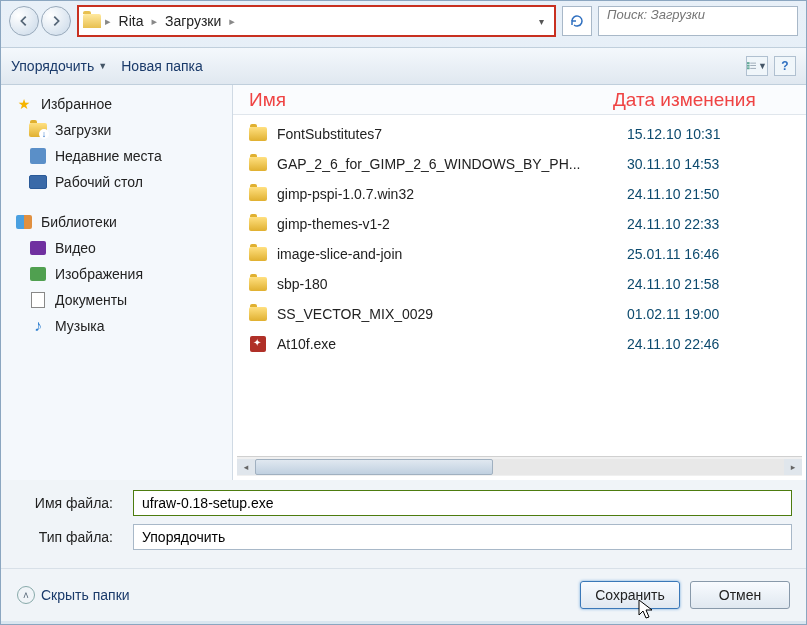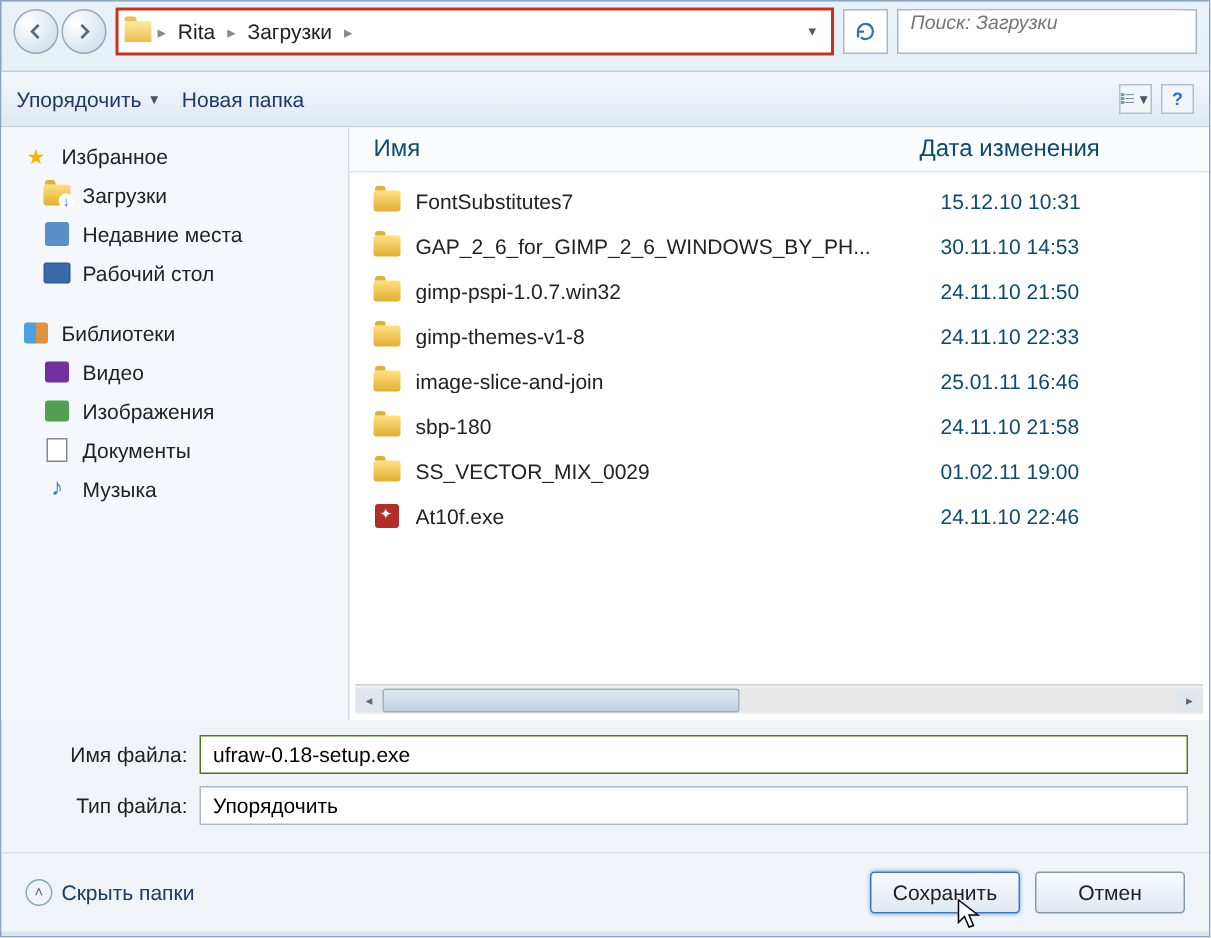--- a/index.html
+++ b/index.html
@@ -38,35 +38,35 @@
   .ico-desktop { width: 18px; height: 14px; background: #3a6aa8; border-radius: 2px; border: 1px solid #2a5a98; }
   .ico-lib { width: 16px; height: 14px; background: linear-gradient(90deg, #4aa0e0 50%, #e09040 50%); border-radius: 2px; }
   .ico-video { width: 16px; height: 14px; background: #7030a0; border-radius: 2px; }
   .ico-doc { width: 14px; height: 16px; background: #fff; border: 1px solid #888; position: relative; }
   .ico-img { width: 16px; height: 14px; background: #50a050; border-radius: 2px; }
   .ico-music { color: #3080d0; font-size: 16px; }
   .ico-exe { width: 16px; height: 16px; background: #b03028; border-radius: 2px; position: relative; }
   .ico-exe::after { content: '✦'; color: #fff; font-size: 10px; position: absolute; top: 1px; left: 3px; }
   .filearea { flex: 1; display: flex; flex-direction: column; }
   .colheads { display: flex; border-bottom: 1px solid #e0e6ec; background: #fafcfe; height: 30px; align-items: center; padding-left: 10px; }
-  .colh { font-size: 16px; color: #0c4a6e; }
+  .colh { font-size: 19px; color: #ef4444; }
   .colh.name { width: 370px; padding-left: 6px; }
   .colh.date { flex: 1; }
   .filelist { flex: 1; overflow: hidden; padding-top: 4px; }
   .filerow { display: flex; align-items: center; height: 30px; padding-left: 16px; font-size: 14px; color: #222; }
   .filerow .fico { margin-right: 10px; }
   .filerow .fname { width: 350px; white-space: nowrap; overflow: hidden; text-overflow: ellipsis; }
   .filerow .fdate { color: #0c4a6e; }
   .hscroll { height: 20px; background: #f0f0f0; border-top: 1px solid #d0d0d0; display: flex; align-items: center; margin: 0 4px 4px 4px; }
   .hscroll .track { flex: 1; background: #e8e8e8; height: 16px; position: relative; }
   .hscroll .thumb { position: absolute; left: 0; width: 45%; height: 100%; background: linear-gradient(#e0e8f0, #c0d0e0); border: 1px solid #a0b0c0; border-radius: 2px; }
   .hscroll .arrow { width: 18px; height: 16px; background: #e0e6ec; display: flex; align-items: center; justify-content: center; font-size: 9px; color: #666; }
   .bottom { background: #f0f4f8; padding: 10px 14px; }
   .field-row { display: flex; align-items: center; margin-bottom: 8px; }
-  .field-label { width: 118px; text-align: right; font-size: 14px; color: #222; padding-right: 8px; }
+  .field-label { width: 118px; text-align: right; font-size: 14px; color: #222; padding-right: 20px; }
   .field-input { flex: 1; height: 26px; border: 1px solid #4d7c0f; background: #fff; padding: 0 8px; font-size: 14px; }
   .field-combo { flex: 1; height: 26px; border: 1px solid #a8b8c8; background: #fff; padding: 0 8px; font-size: 14px; display: flex; align-items: center; }
   .footer { background: #f0f4f8; border-top: 1px solid #d8e0e8; padding: 12px 16px; display: flex; align-items: center; }
   .hide-folders { display: flex; align-items: center; gap: 6px; font-size: 14px; color: #1a3a6a; }
   .hide-circle { width: 18px; height: 18px; border: 1px solid #8aa; border-radius: 50%; display: flex; align-items: center; justify-content: center; font-size: 10px; color: #567; }
   .btns { margin-left: auto; display: flex; gap: 10px; }
   .btn { min-width: 100px; height: 28px; border: 1px solid #8899aa; background: linear-gradient(#f8fbff, #e0e8f0); font-size: 14px; color: #222; border-radius: 3px; padding: 0 14px; }
   .btn.primary { border: 1px solid #3a78b8; box-shadow: 0 0 3px #6fa8dc; }
   .cursor { position: absolute; left: 638px; top: 599px; pointer-events: none; }
 </style>
@@ -216,21 +216,21 @@
             <span class="ico fico">
               <span class="ico-folder"></span>
             </span>
             <span class="fname">gimp-pspi-1.0.7.win32</span>
             <span class="fdate">24.11.10 21:50</span>
           </div>
           <div class="filerow">
             <span class="ico fico">
               <span class="ico-folder"></span>
             </span>
-            <span class="fname">gimp-themes-v1-8</span>
+            <span class="fname">gimp-themes-v1-2</span>
             <span class="fdate">24.11.10 22:33</span>
           </div>
           <div class="filerow">
             <span class="ico fico">
               <span class="ico-folder"></span>
             </span>
             <span class="fname">image-slice-and-join</span>
             <span class="fdate">25.01.11 16:46</span>
           </div>
           <div class="filerow">

